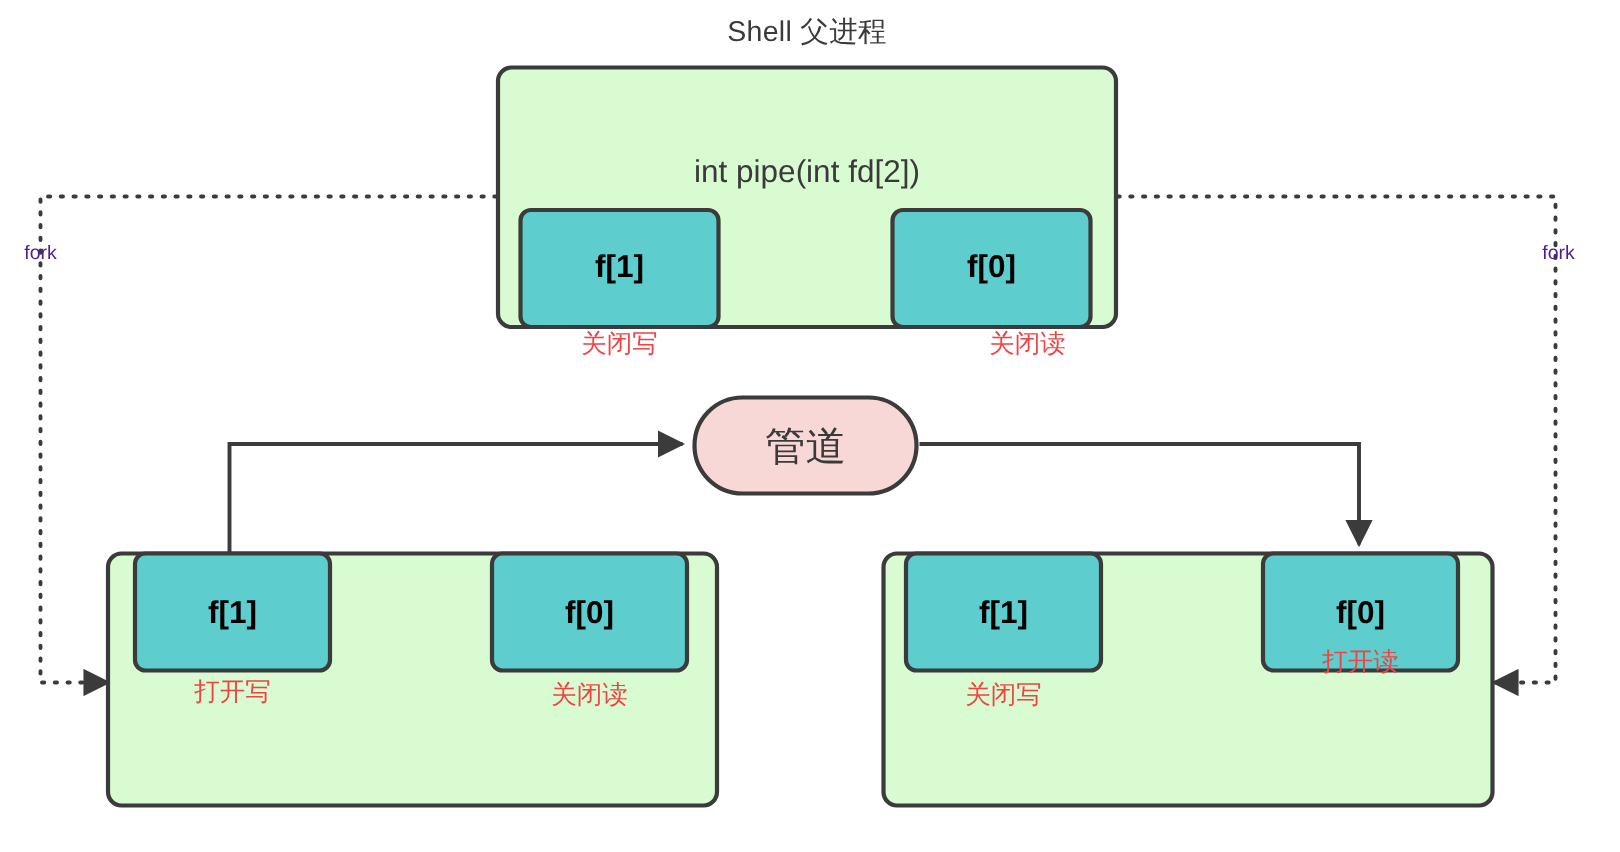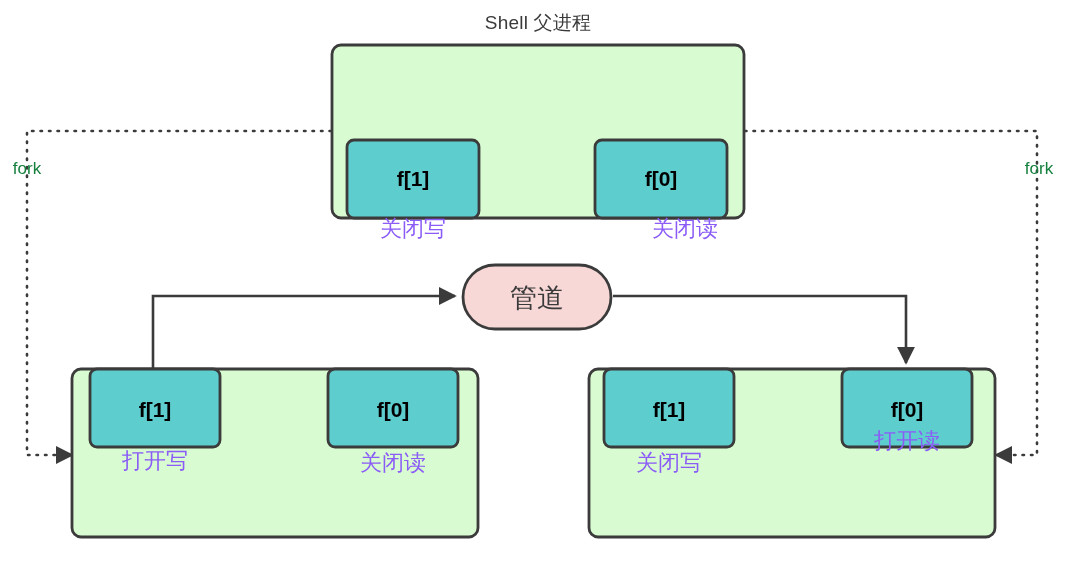--- a/index.html
+++ b/index.html
@@ -41,26 +41,26 @@
   .api-text {
     font-size: 21px;
     color: #3a3a3a;
   }
   .fd-text {
     font-size: 21px;
     font-weight: bold;
     color: #000000;
   }
   .cap-text {
-    font-size: 22px;
-    color: #8b5cf6;
+    font-size: 17px;
+    color: #ef4444;
   }
   .fork-text {
-    font-size: 17px;
-    color: #15803d;
+    font-size: 13px;
+    color: #4c1d95;
   }
   .pipe-text {
     font-size: 27px;
     color: #3a3a3a;
   }
   .centered {
     transform: translate(-50%, -50%);
   }
 </style>
 </head>
@@ -103,20 +103,21 @@
     <rect x="90" y="369" width="130" height="78" rx="7" ry="7" fill="#5ecdce" stroke="#3b3b3b" stroke-width="2.8"></rect>
     <rect x="328" y="369" width="130" height="78" rx="7" ry="7" fill="#5ecdce" stroke="#3b3b3b" stroke-width="2.8"></rect>
 
     <rect x="589" y="369" width="406" height="168" rx="9" ry="9" fill="#d8fbd1" stroke="#3b3b3b" stroke-width="2.8"></rect>
     <rect x="604" y="369" width="130" height="78" rx="7" ry="7" fill="#5ecdce" stroke="#3b3b3b" stroke-width="2.8"></rect>
     <rect x="842" y="369" width="130" height="78" rx="7" ry="7" fill="#5ecdce" stroke="#3b3b3b" stroke-width="2.8"></rect>
   </svg>
 
   <div class="txt title-text centered" style="left:538px; top:22px;">Shell 父进程</div>
 
+  <div class="txt api-text centered" style="left:538px; top:115px;">int pipe(int fd[2])</div>
 
   <div class="txt fd-text centered" style="left:413px; top:178px;">f[1]</div>
   <div class="txt fd-text centered" style="left:661px; top:178px;">f[0]</div>
 
   <div class="txt cap-text centered" style="left:413px; top:229px;">关闭写</div>
   <div class="txt cap-text centered" style="left:685px; top:229px;">关闭读</div>
 
   <div class="txt pipe-text centered" style="left:537px; top:298px;">管道</div>
 
   <div class="txt fork-text centered" style="left:27px; top:168px;">fork</div>

